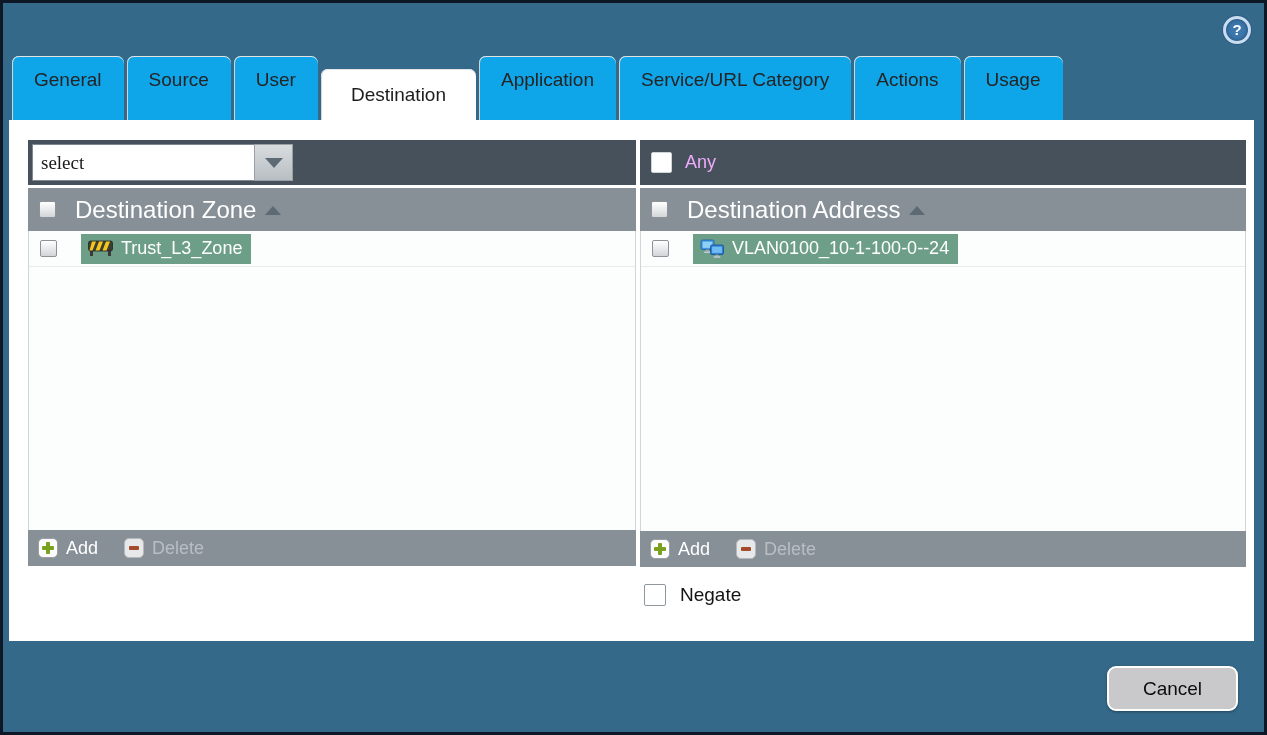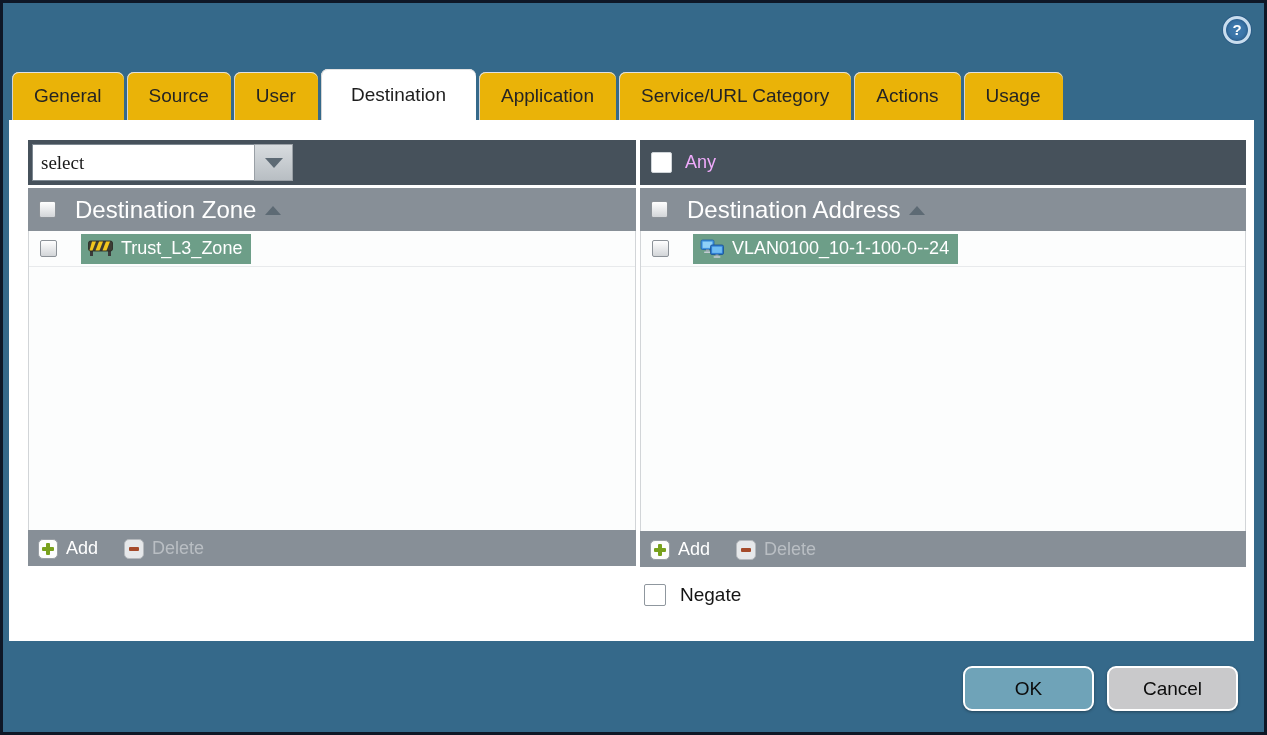--- a/index.html
+++ b/index.html
@@ -29,23 +29,23 @@
     color: #fff; font-weight: bold; font-size: 15px;
     text-align: center; line-height: 22px;
     cursor: pointer;
   }
   
   .tabs {
     position: absolute; left: 9px; top: 66px; height: 51px;
     display: flex; align-items: flex-end; gap: 3px;
   }
   .tab {
-    height: 48px; line-height: 48px;
+    height: 64px; line-height: 48px;
     padding: 0 22px;
-    background: #eab308;
+    background: #0ea5e9;
     border-radius: 7px 7px 0 0;
     box-shadow: inset 0 1px 0 #e2e2e2, inset 1px 0 0 #d5d5d5;
     color: #242424; font-size: 19px;
     white-space: nowrap; cursor: pointer;
   }
   .tab.active {
     height: 51px; line-height: 51px;
     padding: 0 30px;
     background: #ffffff; color: #1d1d1d;
   }
@@ -119,21 +119,21 @@
   .chip {
     display: inline-flex; align-items: center; gap: 7px;
     background: #6d9e88; color: #fff; font-size: 18px;
     padding: 4px 9px 5px 7px; margin-left: 24px; cursor: pointer;
   }
   .chip svg { display: block; }
   .panel-footer {
     height: 36px; background: #878f97;
     display: flex; align-items: center; gap: 26px; padding-left: 10px;
   }
-  .foot-btn { display: flex; align-items: flex-end; gap: 8px; cursor: pointer; }
+  .foot-btn { display: flex; align-items: flex-start; gap: 8px; cursor: pointer; }
   .foot-btn .label { color: #fff; font-size: 18px; }
   .foot-btn.disabled { cursor: default; }
   .foot-btn.disabled .label { color: #b9bec3; }
   .mini-icon {
     position: relative; width: 20px; height: 20px;
     border-radius: 5px; flex: none;
   }
   .plus-icon { background: #fdfdfd; border: 1px solid #9aa0a6; }
   .plus-icon::before, .plus-icon::after {
     content: ""; position: absolute; background: #79a11d; border-radius: 1px;
@@ -270,16 +270,15 @@
       </div>
     </div>
 
     <div class="negate">
       <span class="cb-negate"></span>
       <span class="negate-label">Negate</span>
     </div>
 
   </div>
 
-  <button class="btn btn-ok">OK</button>
   <button class="btn btn-cancel">Cancel</button>
 
 </div>
 
 </body></html>

